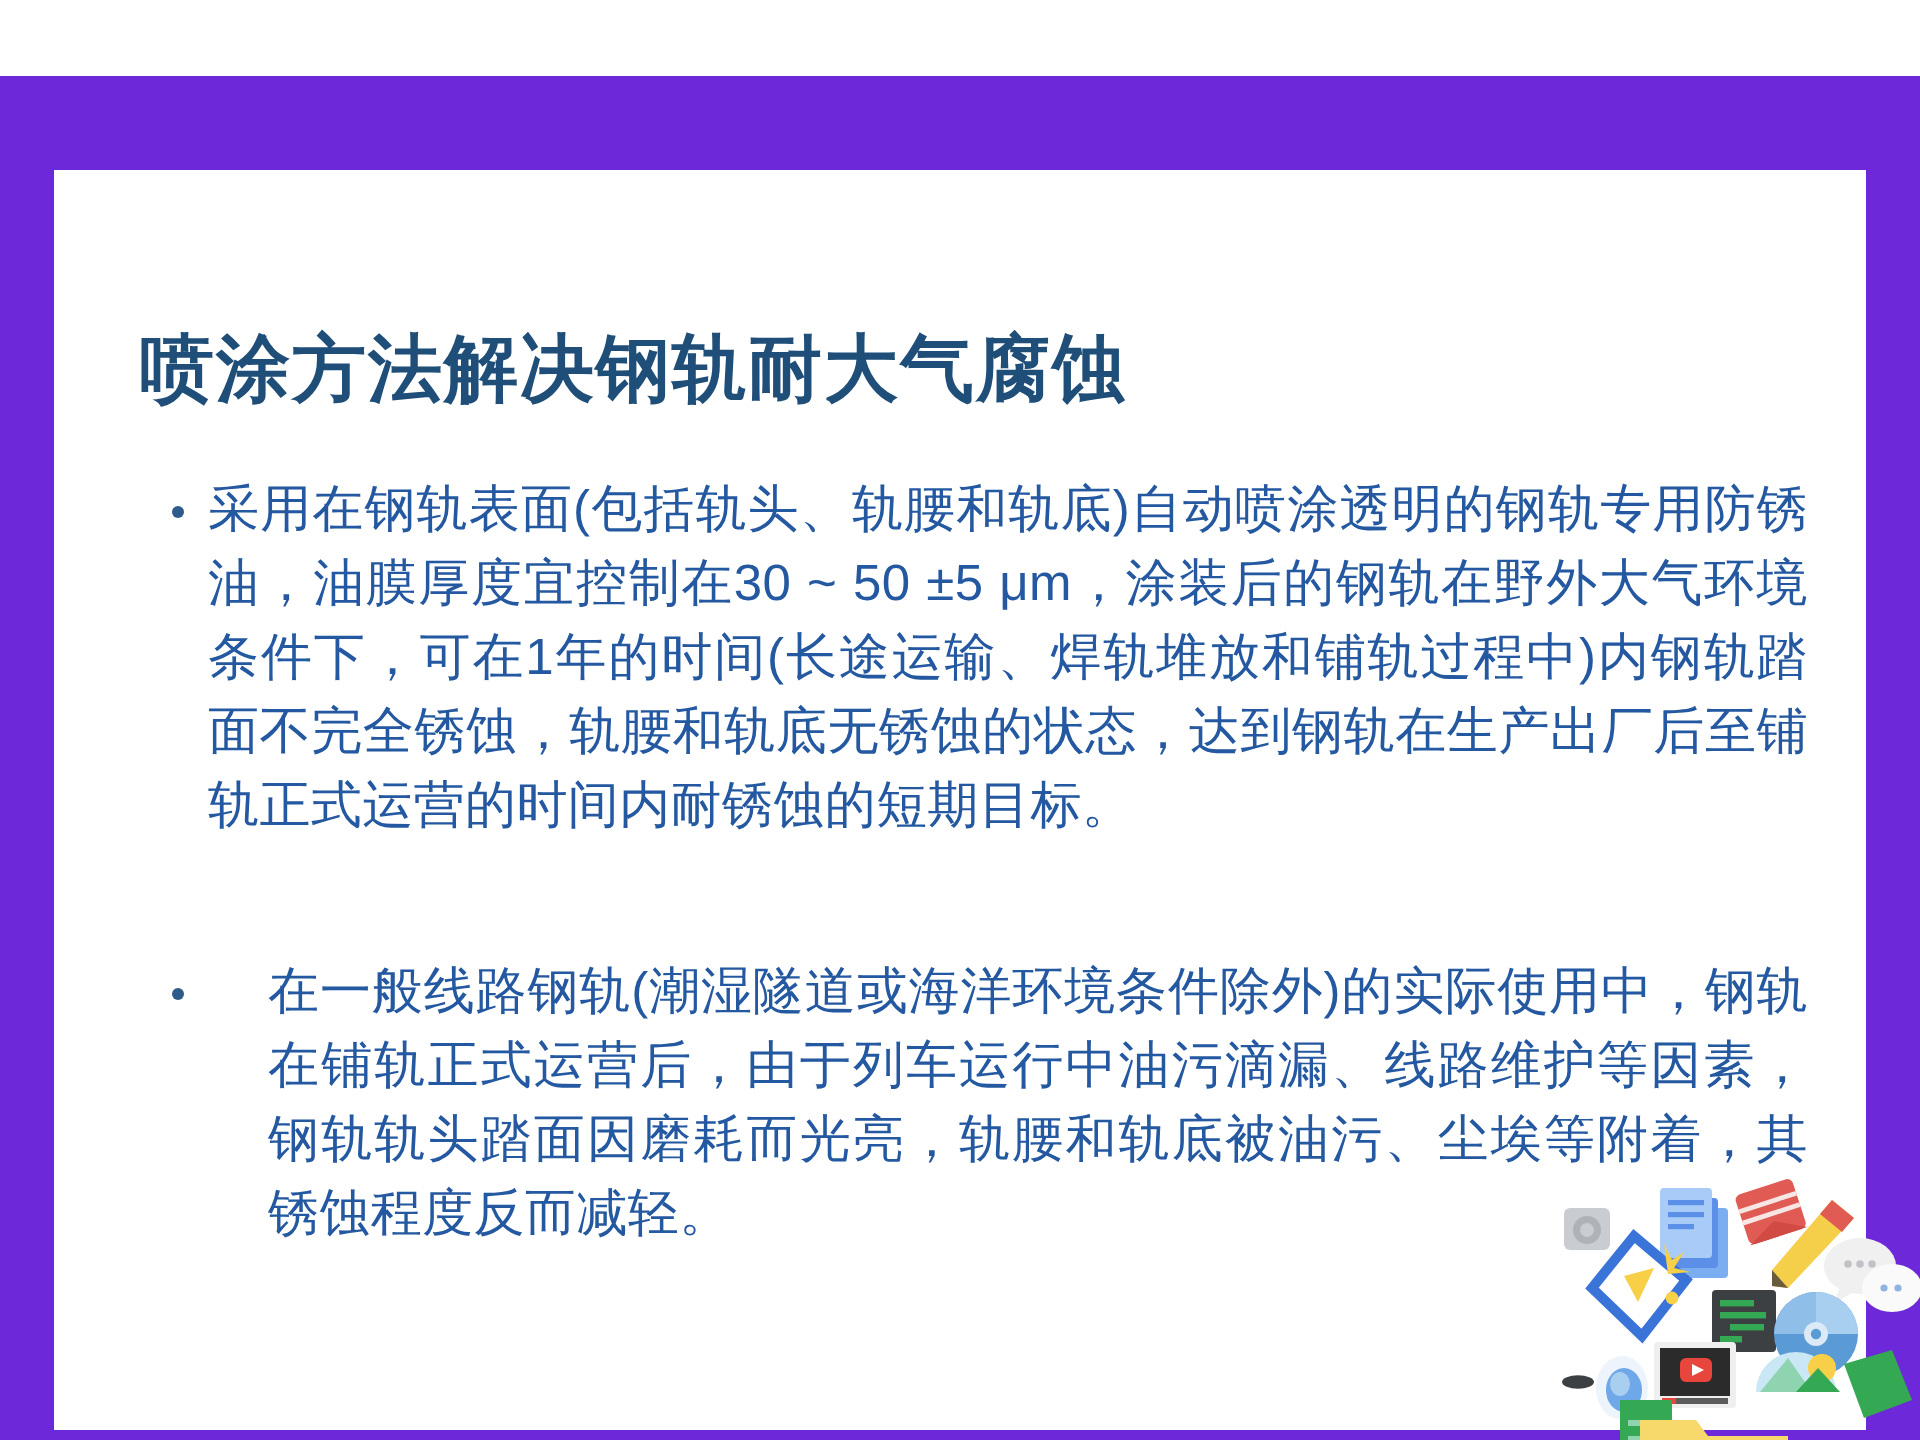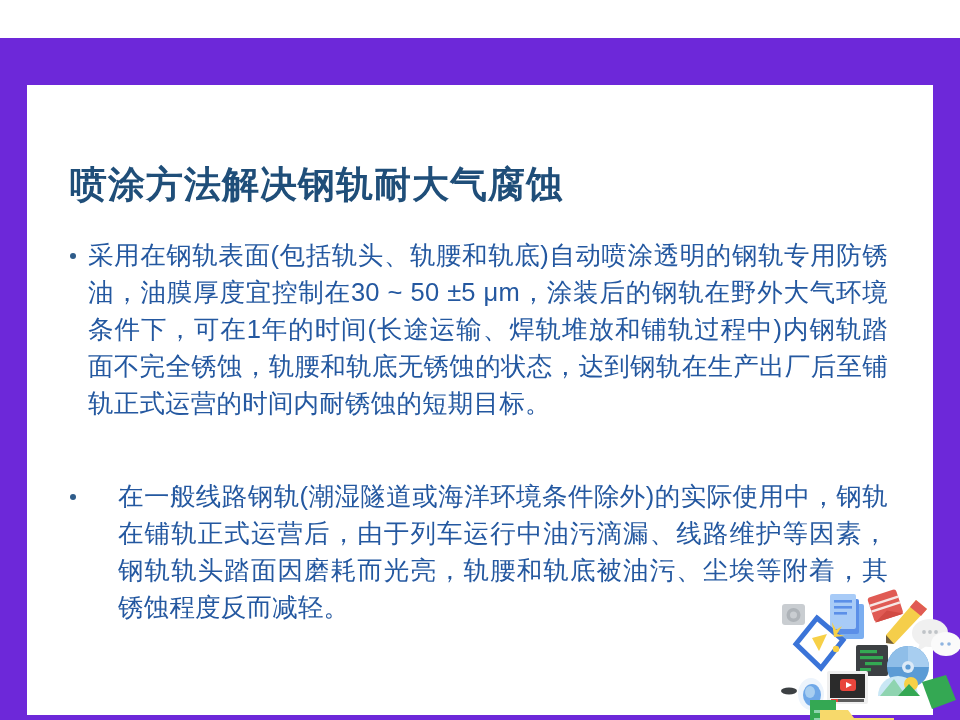--- a/index.html
+++ b/index.html
@@ -14,21 +14,21 @@
   #card {
     position:absolute; left:27px; top:47px;
     width:906px; height:630px;
     background:#FFFFFF; overflow:hidden;
   }
   #title {
     position:absolute; left:43px; top:75px;
     font-size:37px; font-weight:700; letter-spacing:1px;
     color:#1F4E79; white-space:nowrap;
   }
-  #body { position:absolute; left:43px; top:152px; width:818px; }
+  #body { position:absolute; left:59px; top:152px; width:818px; }
   .bullet-row { display:flex; align-items:flex-start; }
   .bullet-row + .bullet-row { margin-top:56px;gap:30px; }
   .dot {
     flex:0 0 auto; width:6px; height:6px; border-radius:50%;
     background:#2E5C8A; margin-top:16px; margin-right:12px;
   }
   .para {
     flex:1 1 auto; font-size:25.5px; line-height:37px;
     color:#2458A0; text-align:justify; text-justify:inter-ideograph;
     letter-spacing:0.2px;

